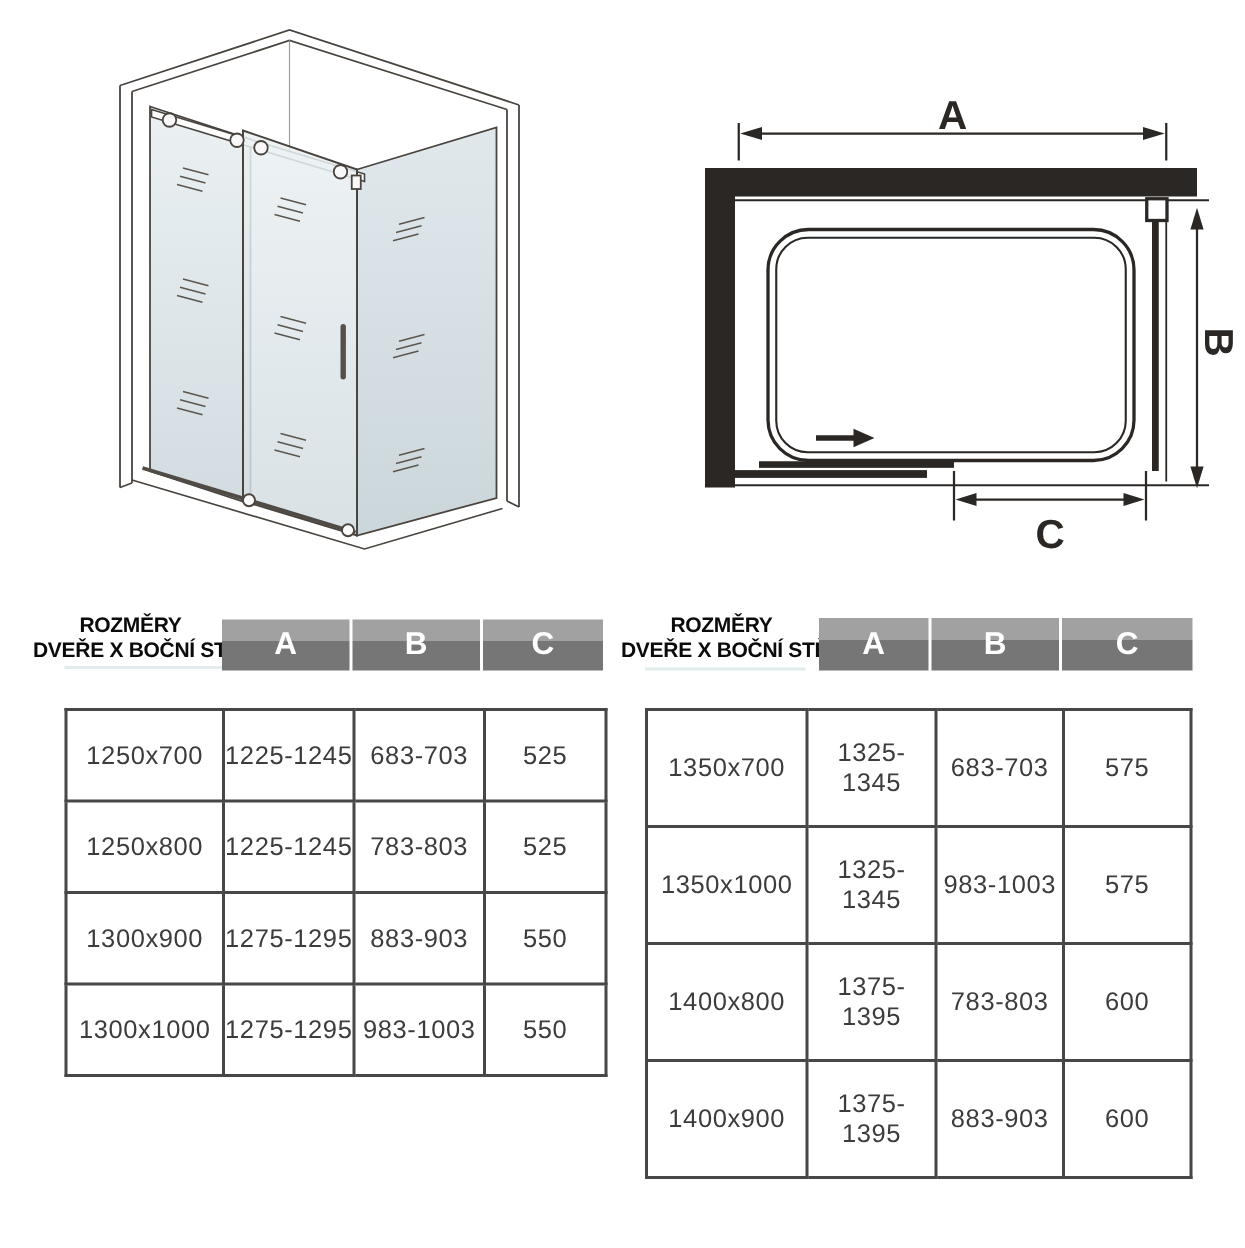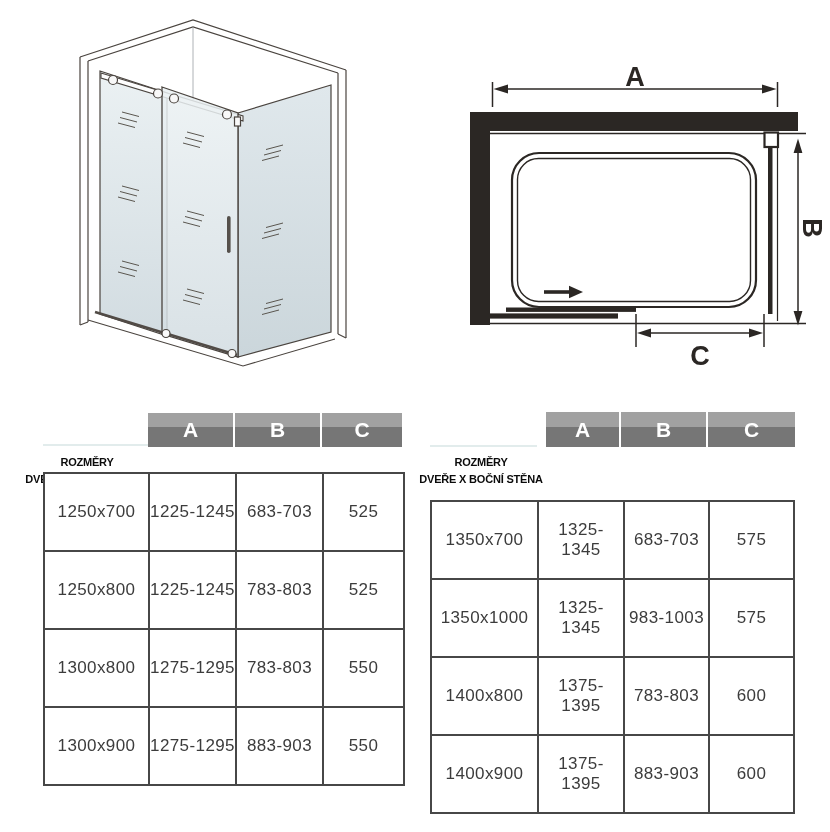--- a/index.html
+++ b/index.html
@@ -4,21 +4,21 @@
 <style>
   html,body{margin:0;padding:0;background:#fff;}
   .scene{
     position:relative;width:830px;height:832px;background:#ffffff;overflow:hidden;
     font-family:"Liberation Sans",sans-serif;
   }
   svg{position:absolute;display:block;}
   .dimtxt{font-family:"Liberation Sans",sans-serif;font-weight:bold;font-size:27px;fill:#2b2724;}
   .spec-title{
     position:absolute;font-weight:bold;color:#0b0b0b;text-align:center;
-    font-size:11px;line-height:16.5px;letter-spacing:-0.2px;white-space:nowrap;margin-top:46px;
+    font-size:14px;line-height:16.5px;letter-spacing:-0.2px;white-space:nowrap;
   }
   .title-underline{position:absolute;height:2px;background:#e2ecec;}
   .band{position:absolute;display:flex;gap:2px;}
   .band-cell{
     background:linear-gradient(to bottom,#a1a1a1 0%,#a1a1a1 42%,#767676 42%,#767676 100%);
     color:#ffffff;font-weight:bold;font-size:21px;
     display:flex;align-items:center;justify-content:center;
   }
   table.spec{
     position:absolute;border-collapse:collapse;table-layout:fixed;
@@ -167,68 +167,68 @@
     <div>DVEŘE X BOČNÍ STĚNA</div>
   </div>
   <div class="title-underline" style="left:43px;top:444px;width:105px;"></div>
 
   <div class="band" style="left:148px;top:413px;height:34px;">
     <div class="band-cell" style="width:85px;">A</div>
     <div class="band-cell" style="width:85px;">B</div>
     <div class="band-cell" style="width:80px;">C</div>
   </div>
 
-  <table class="spec" style="left:43px;top:472px;width:360px;height:314px;">
+  <table class="spec" style="left:43px;top:472px;width:360px;height:246px;">
     <colgroup>
         <col style="width:105px">
         <col style="width:87px">
         <col style="width:87px">
         <col style="width:81px">
       </colgroup>
     <tbody>
         <tr>
           <td>1250x700</td>
           <td>1225-1245</td>
           <td>683-703</td>
           <td>525</td>
         </tr>
         <tr>
           <td>1250x800</td>
           <td>1225-1245</td>
           <td>783-803</td>
           <td>525</td>
         </tr>
         <tr>
-          <td>1300x800</td>
-          <td>1275-1295</td>
-          <td>783-803</td>
-          <td>550</td>
-        </tr>
-        <tr>
           <td>1300x900</td>
           <td>1275-1295</td>
           <td>883-903</td>
           <td>550</td>
         </tr>
+        <tr>
+          <td>1300x1000</td>
+          <td>1275-1295</td>
+          <td>983-1003</td>
+          <td>550</td>
+        </tr>
       </tbody>
   </table>
 
   <div class="spec-title" style="left:414px;top:408px;width:134px;">
     <div>ROZMĚRY</div>
     <div>DVEŘE X BOČNÍ STĚNA</div>
   </div>
   <div class="title-underline" style="left:430px;top:445px;width:107px;"></div>
 
   <div class="band" style="left:546px;top:412px;height:35px;">
     <div class="band-cell" style="width:73px;">A</div>
     <div class="band-cell" style="width:85px;">B</div>
     <div class="band-cell" style="width:87px;">C</div>
   </div>
 
-  <table class="spec" style="left:430px;top:472px;width:363px;height:314px;margin-top:28px;">
+  <table class="spec" style="left:430px;top:472px;width:363px;height:314px;">
     <colgroup>
         <col style="width:107px">
         <col style="width:86px">
         <col style="width:85px">
         <col style="width:85px">
       </colgroup>
     <tbody>
         <tr>
           <td>1350x700</td>
           <td>1325-1345</td>

